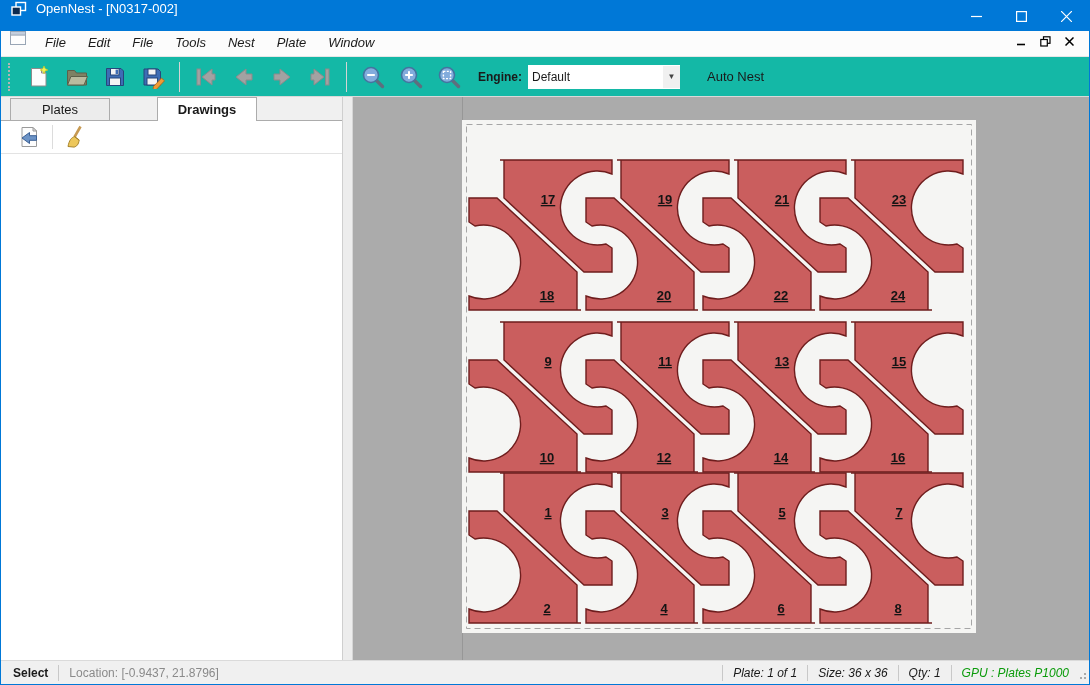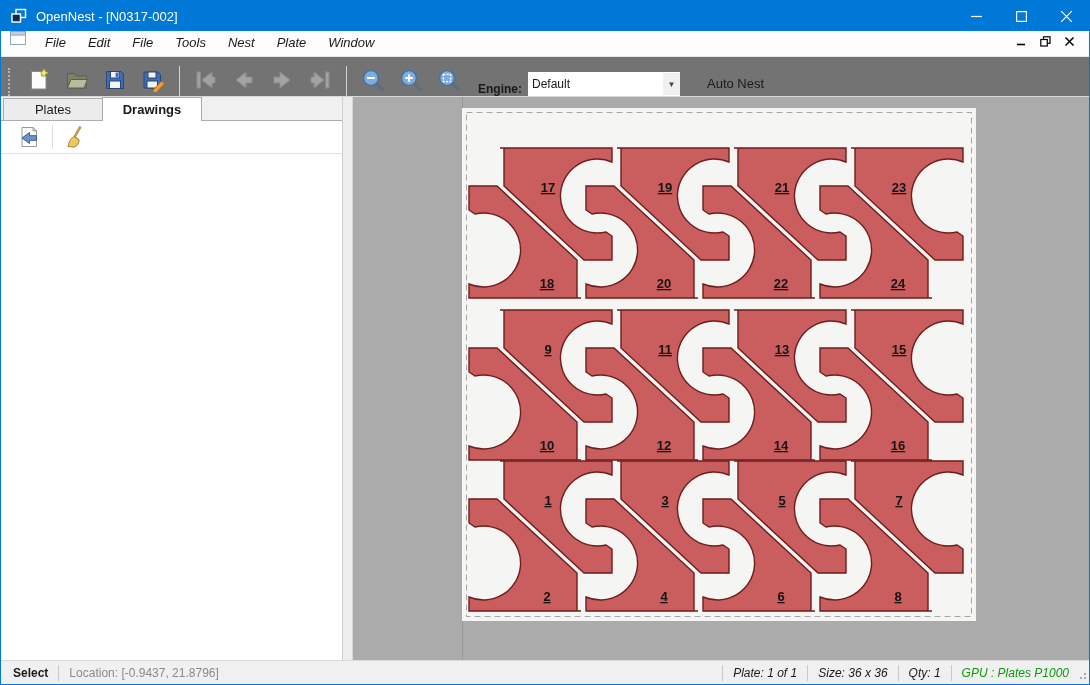--- a/index.html
+++ b/index.html
@@ -2,70 +2,70 @@
 <html><head>
 <meta charset="utf-8">
 <style>
   * { box-sizing: border-box; }
   html,body { margin:0; padding:0; width:1090px; height:685px; overflow:hidden;
     font-family:"Liberation Sans","DejaVu Sans",sans-serif; }
   .window { width:1090px; height:685px; display:flex; flex-direction:column;
     border:1px solid #0078D7; background:#fff; }
 
   
-  .titlebar { height:30px; background:#0078D7; display:flex; align-items:center; flex:0 0 30px; }
+  .titlebar { height:30px; background:#0078D7; display:flex; align-items:flex-start; flex:0 0 30px; }
   .titlebar .appicon { margin:0 9px 0 10px; display:flex; }
   .titlebar .title { color:#fff; font-size:13px; flex:1; }
   .caption-btn { width:45px; height:30px; display:flex; align-items:center; justify-content:center; }
   .caption-btn svg { display:block; }
 
   
   .menubar { height:26px; background:#FCFCFC; display:flex; align-items:flex-start;
     border-bottom:1px solid #E6E6E6; flex:0 0 26px;font-style:italic; }
   .menubar .mdiicon { margin:0 8px 0 9px; display:flex; }
   .menu-item { font-size:13px; color:#1A1A1A; padding:4px 11px; }
   .mdi-controls { margin-left:auto; display:flex; align-items:center; padding-right:8px; }
   .mdi-btn { width:24px; height:20px; display:flex; align-items:center; justify-content:center; }
 
   
-  .toolbar { height:40px; background:#737373; display:flex; align-items:flex-end;
+  .toolbar { height:40px; background:#14b8a6; display:flex; align-items:center;
     border-bottom:1px solid #D9D9D9; flex:0 0 40px; }
   .tb-grip { width:4px; height:28px; border-left:2px dotted #B3B3B3; margin:0 8px 0 7px; }
   .tb-btn { width:32px; height:32px; display:flex; align-items:center; justify-content:center; margin:0 3px; }
   .tb-sep { width:1px; height:30px; background:#D4D4D4; margin:0 7px; }
   .engine-label { font-size:12px; font-weight:bold; color:#1A1A1A; margin:0 6px 0 10px; }
   .engine-combo { display:flex; align-items:center; width:152px; height:24px; background:#FFF; }
   .engine-value { font-size:12px; color:#1A1A1A; flex:1; padding-left:4px; }
   .combo-arrow { width:17px; height:22px; background:#F0F0F0; display:flex; align-items:center;
     justify-content:center; font-size:8px; color:#444; }
   .autonest { font-size:13px; color:#1A1A1A; margin-left:19px; padding:5px 8px; }
 
   
   .main { flex:1; display:flex; min-height:0; }
   .left-panel { width:342px; flex:0 0 342px; background:#FFF; border-right:1px solid #CFCFCF;
     display:flex; flex-direction:column; }
   .tabstrip { height:24px; background:#F0F0F0; display:flex; align-items:flex-end;
-    border-bottom:1px solid #ACACAC; padding-left:2px; }
+    border-bottom:1px solid #ACACAC; padding-left:9px;gap:48px; }
   .tab { width:100px; text-align:center; font-size:13px; color:#1A1A1A; height:22px; line-height:22px;
     border:1px solid #ACACAC; border-bottom:none; background:#ECECEC; margin-right:-1px; }
   .tab.active { background:#FFF; height:24px; line-height:24px; margin-bottom:-1px; position:relative; z-index:2;font-weight:bold; }
   .panel-toolbar { height:33px; display:flex; align-items:center; border-bottom:1px solid #E3E3E3; padding-left:14px; }
   .pt-btn { width:28px; height:28px; display:flex; align-items:center; justify-content:center; }
   .pt-sep { width:1px; height:24px; background:#DCDCDC; margin:0 9px; }
   .drawing-item { background:#FDFDE2; display:flex; padding:10px 8px 10px 14px; height:90px; }
   .drawing-thumb { width:84px; flex:0 0 84px; display:flex; align-items:center; justify-content:center; }
   .drawing-info { padding-left:12px; }
   .drawing-title { font-size:13.5px; font-weight:bold; color:#1A1A1A; margin:2px 0 4px; }
   .drawing-line { font-size:12.5px; color:#9E9E9E; line-height:19px; }
 
   .splitter { width:10px; flex:0 0 10px; background:#EDEDED; border-right:1px solid #D6D6D6; }
 
   .canvas { flex:1; background:#ABABAB; position:relative; overflow:hidden; }
   .sheet-line { position:absolute; left:109px; top:0; bottom:0; width:1px; background:#979797; }
-  .plate { position:absolute; left:109px; top:11px; width:514px; height:513px; background:#F5F5F3; }
+  .plate { position:absolute; left:109px; top:23px; width:514px; height:513px; background:#F5F5F3; }
   .plate svg { position:absolute; left:0; top:0; }
 
   
   .statusbar { height:24px; flex:0 0 24px; background:#F0F0F0; display:flex; align-items:center;
     font-size:12px; color:#1A1A1A; border-top:1px solid #DADADA; }
   .sb-sep { width:1px; height:16px; background:#C8C8C8; margin:0 10px; }
   .sb-mode { font-weight:bold; padding-left:12px; }
   .sb-location { color:#8A8A8A; }
   .sb-spacer { flex:1; }
   .sb-cell { white-space:nowrap;font-style:italic; }

